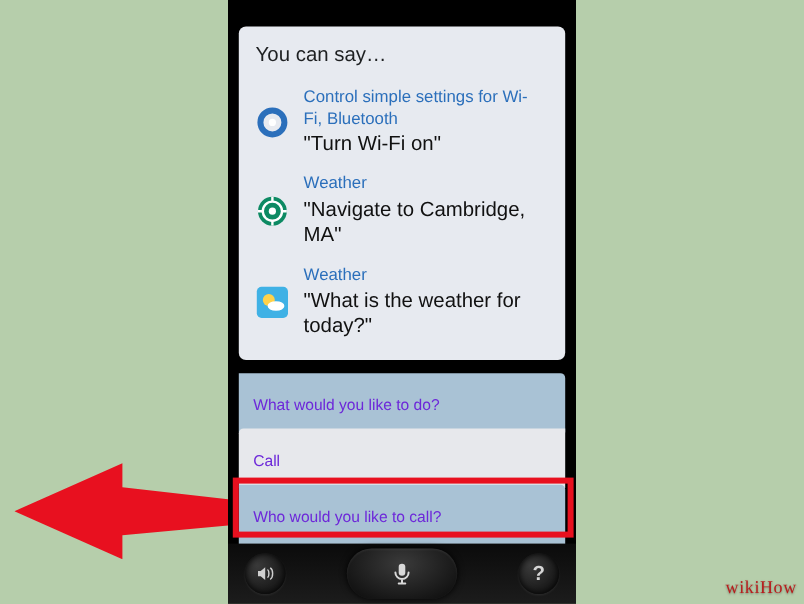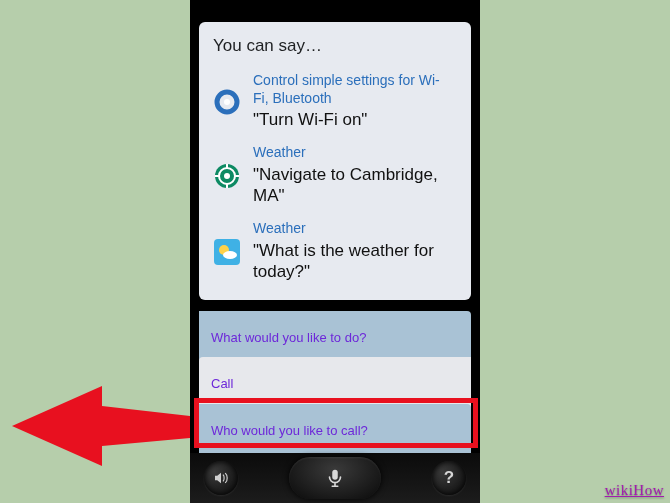--- a/index.html
+++ b/index.html
@@ -82,22 +82,22 @@
     box-shadow: 0 0 6px #000 inset, 0 1px 2px rgba(255,255,255,.08);
   }
   .micbtn {
     width: 92px; height: 42px; border-radius: 22px;
     background: radial-gradient(ellipse at 50% 30%, #3a3a3a, #0a0a0a);
     display:flex; align-items:center; justify-content:center;
     box-shadow: 0 0 6px #000, inset 0 1px 2px rgba(255,255,255,.08);
   }
   .watermark {
     position: absolute; right: 6px; bottom: 4px;
-    color: #a21caf; font-size: 15px; font-family: Georgia, 'Times New Roman', serif;
-    letter-spacing: .5px; text-shadow: 0 1px 2px rgba(0,0,0,.4); text-decoration: underline;
+    color: #b91c1c; font-size: 15px; font-family: Georgia, 'Times New Roman', serif;
+    letter-spacing: .5px; text-shadow: 0 1px 2px rgba(0,0,0,.4);
   }
 </style>
 </head>
 <body>
 
 <div class="phone">
 
   <div class="card">
     <div class="card-title">You can say…</div>
 

